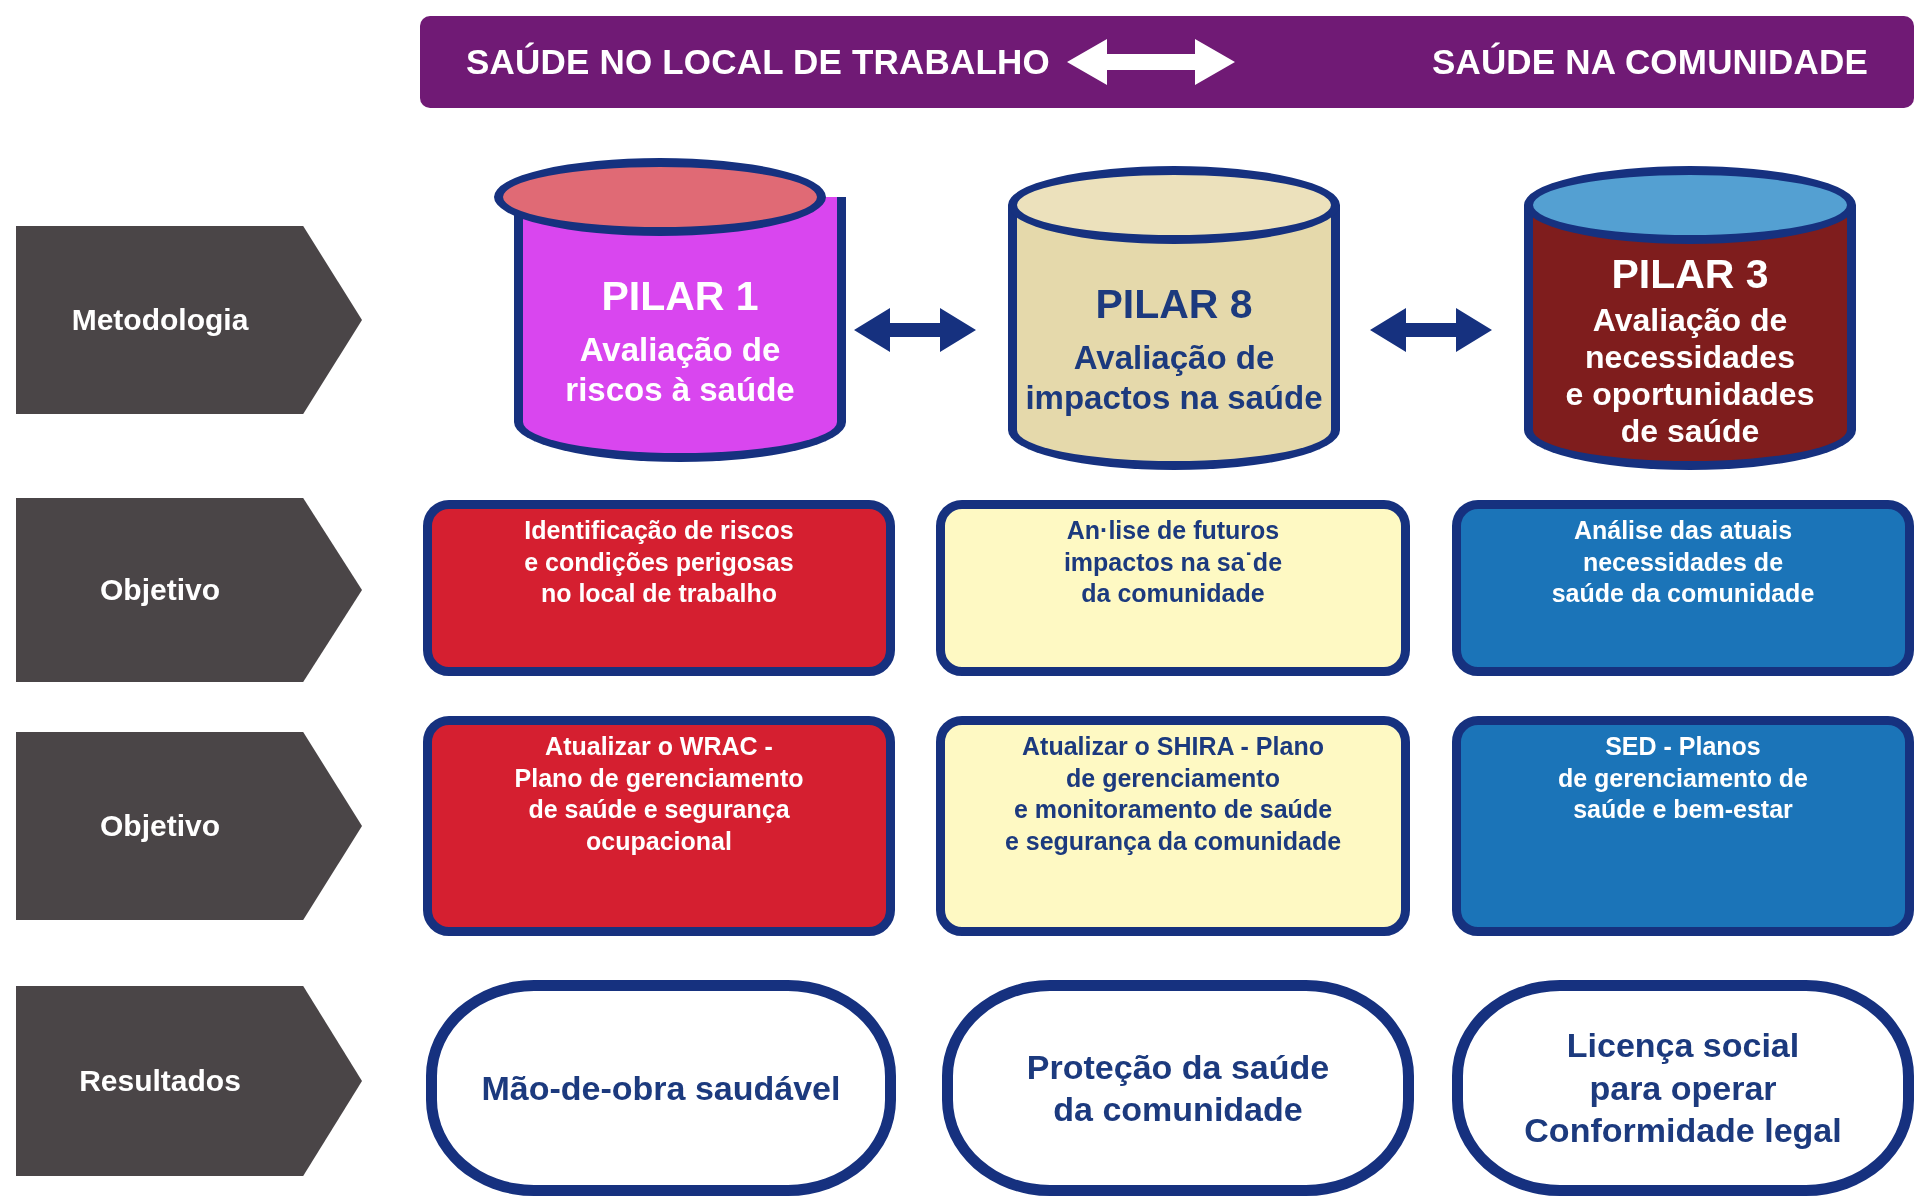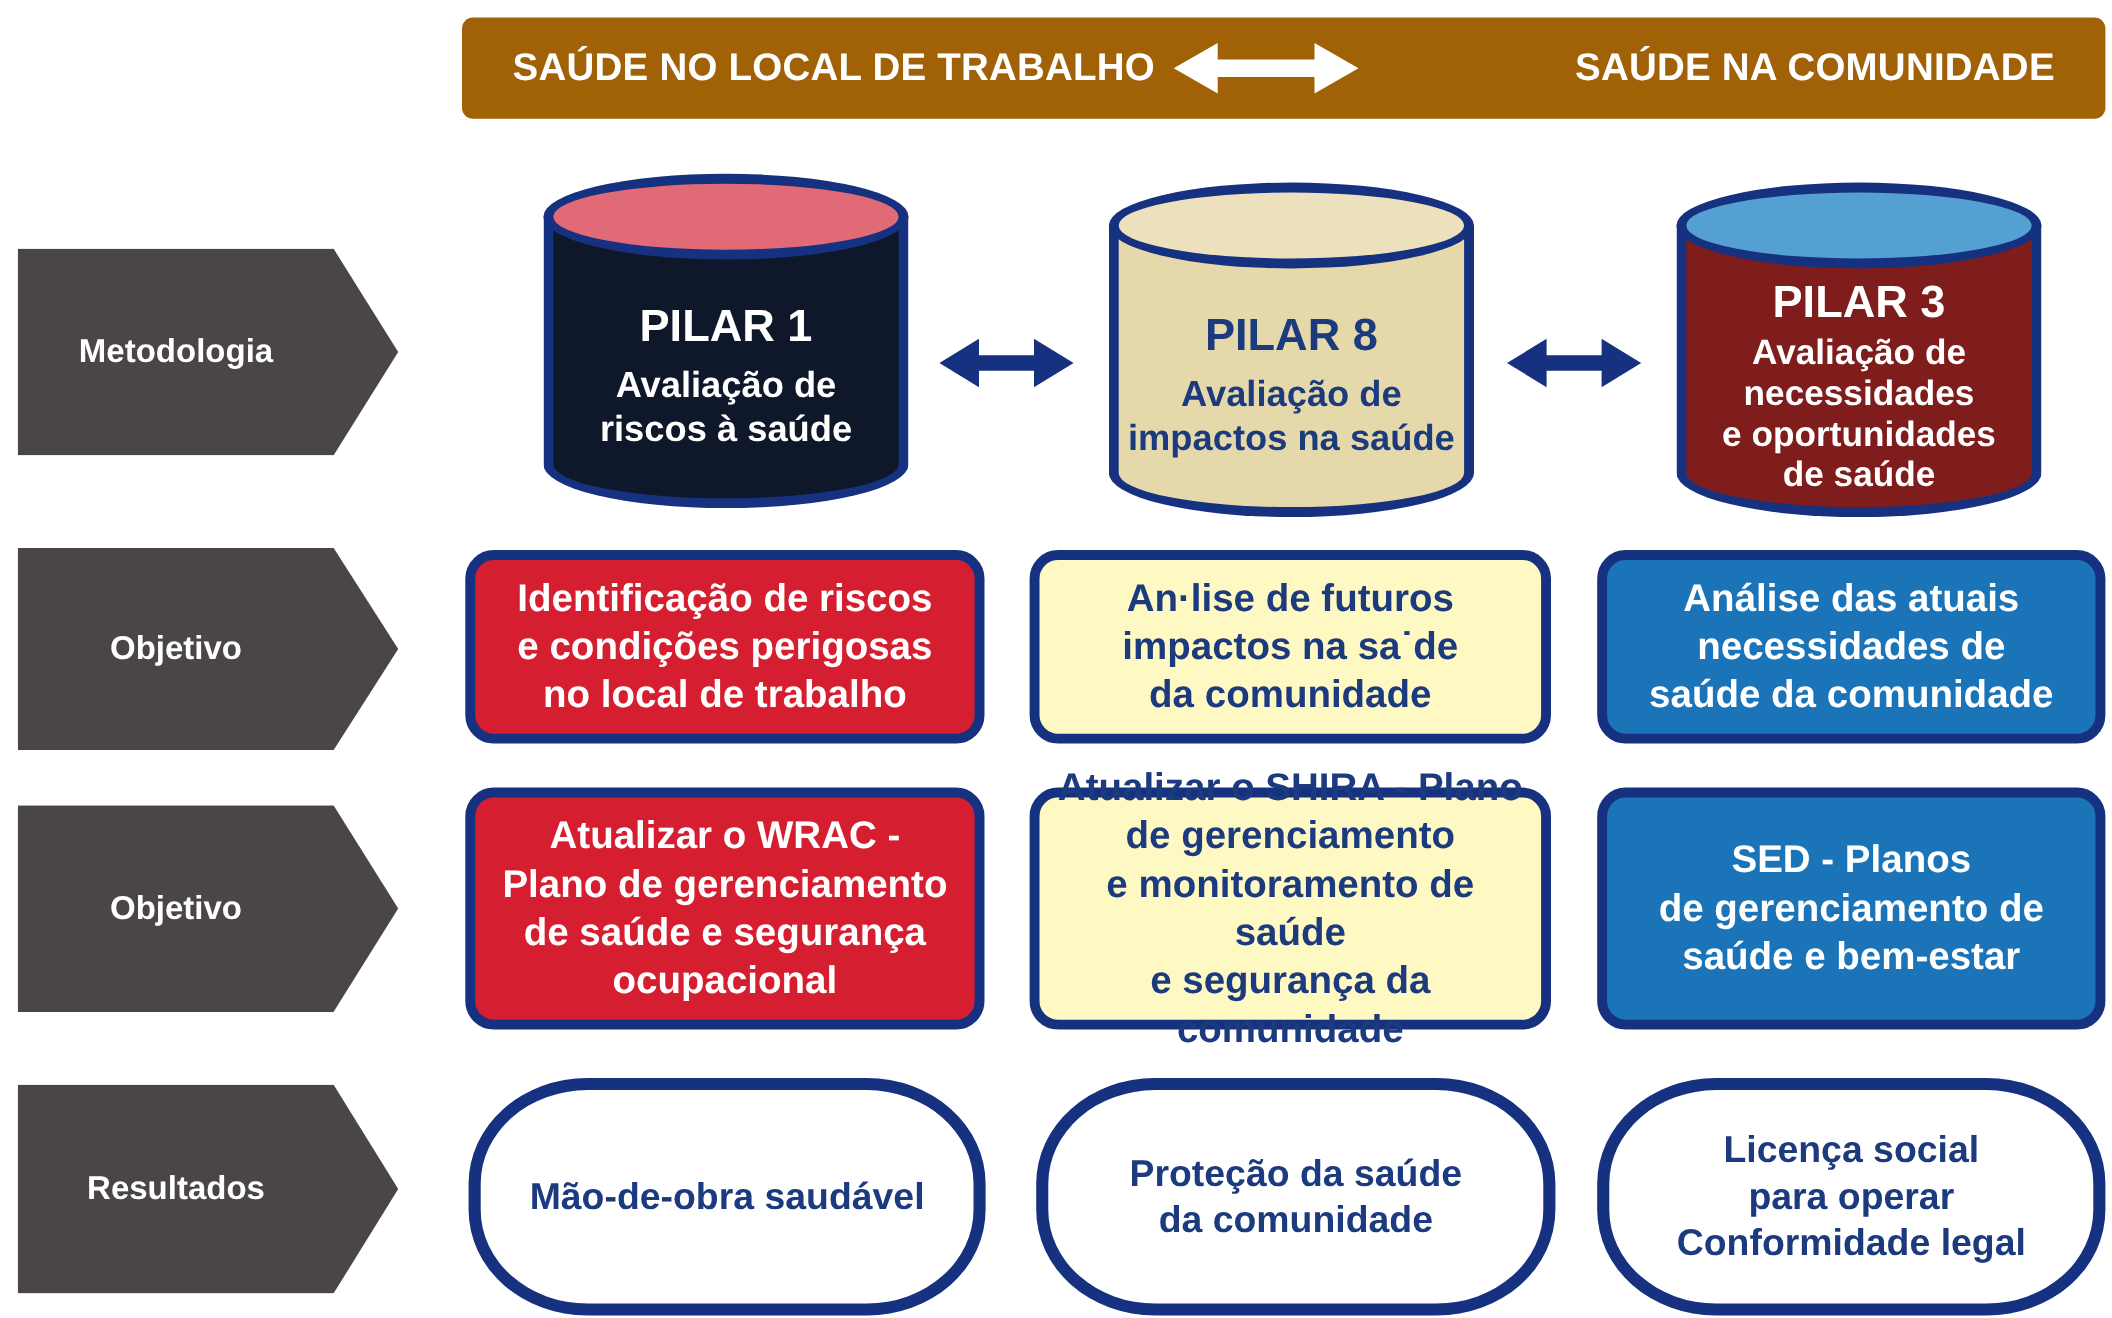--- a/index.html
+++ b/index.html
@@ -14,21 +14,21 @@
     overflow: hidden;
   }
 
   .ml { white-space: pre-line; }
 
   
   .header {
     position: absolute;
     left: 420px; top: 16px;
     width: 1494px; height: 92px;
-    background: #a16207;
+    background: #701a75;
     border-radius: 10px;
     display: flex;
     align-items: center;
     justify-content: space-between;
     padding: 17px 46px;
     color: #ffffff;
     font-size: 35px;
     letter-spacing: 0.2px;
   }
   .header .h-arrow { width: 172px; height: 52px; display: block; flex: 0 0 auto; margin-right: 180px; }
@@ -74,43 +74,43 @@
     display: flex;
     flex-direction: column;
     align-items: center;
     justify-content: center;
     padding: 46px 8px 14px 8px;
     text-align: center;
   }
   .cyl-title { font-size: 41px; margin-bottom: 10px; }
   .cyl-sub { font-size: 33px; line-height: 1.2; }
   .cyl-red .cyl-top { background: #e06a75; }
-  .cyl-red .cyl-body { background: #0f172a; color: #ffffff; }
+  .cyl-red .cyl-body { background: #d946ef; color: #ffffff; margin-left: 20px; }
   .cyl-tan .cyl-top { background: #ece1bc; }
   .cyl-tan .cyl-body { background: #e5d9ab; color: #1c3a7e; }
   .cyl-blue .cyl-top { background: #54a0d2; }
   .cyl-blue .cyl-body { background: #7f1d1d; color: #ffffff; justify-content: space-between; }
   .cyl-3 .cyl-title { margin-bottom: 4px; }
   .cyl-3 .cyl-sub { font-size: 32px; line-height: 1.16; }
 
   
   .cyl-arrow { position: absolute; width: 126px; height: 56px; }
   .cyl-arrow-1 { left: 852px; top: 302px; }
   .cyl-arrow-2 { left: 1368px; top: 302px; }
 
   
   .box {
     position: absolute;
     border: 9px solid #16317f;
     border-radius: 26px;
     display: flex;
-    align-items: center;
+    align-items: flex-start;
     justify-content: center;
     text-align: center;
-    font-size: 35px;
+    font-size: 25px;
     line-height: 1.26;
     padding: 6px 10px;
   }
   .row-obj1 { top: 500px; height: 176px; }
   .row-obj2 { top: 716px; height: 220px; }
   .col-1 { left: 423px; width: 472px; }
   .col-2 { left: 936px; width: 474px; }
   .col-3 { left: 1452px; width: 462px; }
   .box-red  { background: #d51f30; color: #ffffff; }
   .box-tan  { background: #fef9c3; color: #1c3a7e; }

